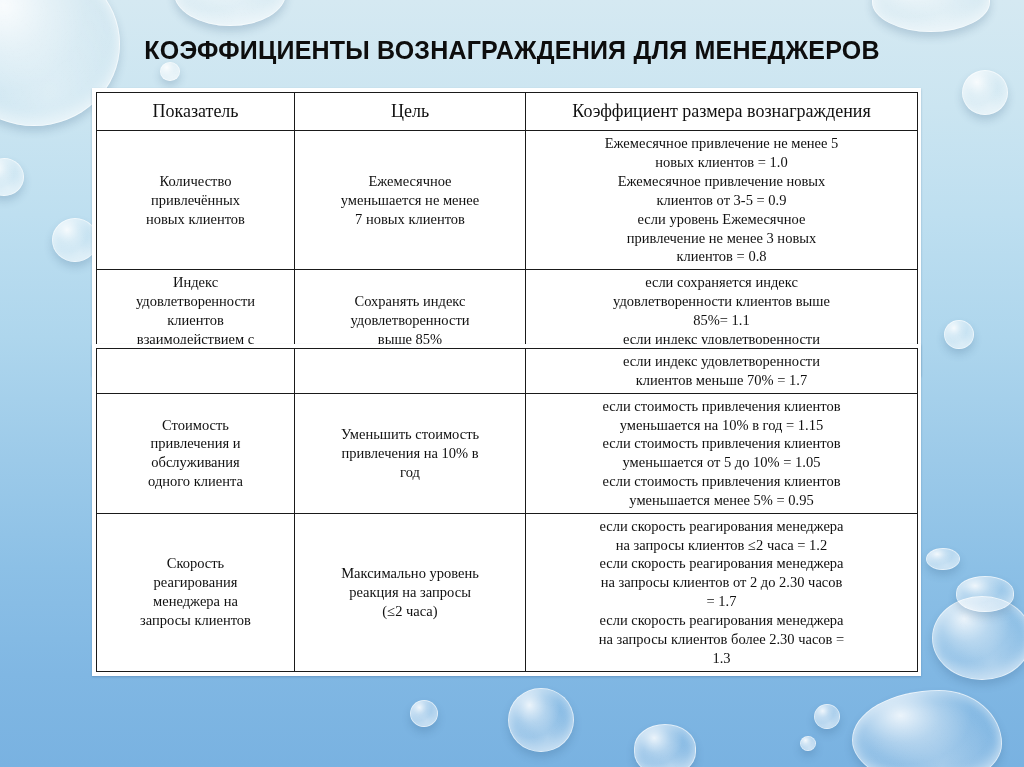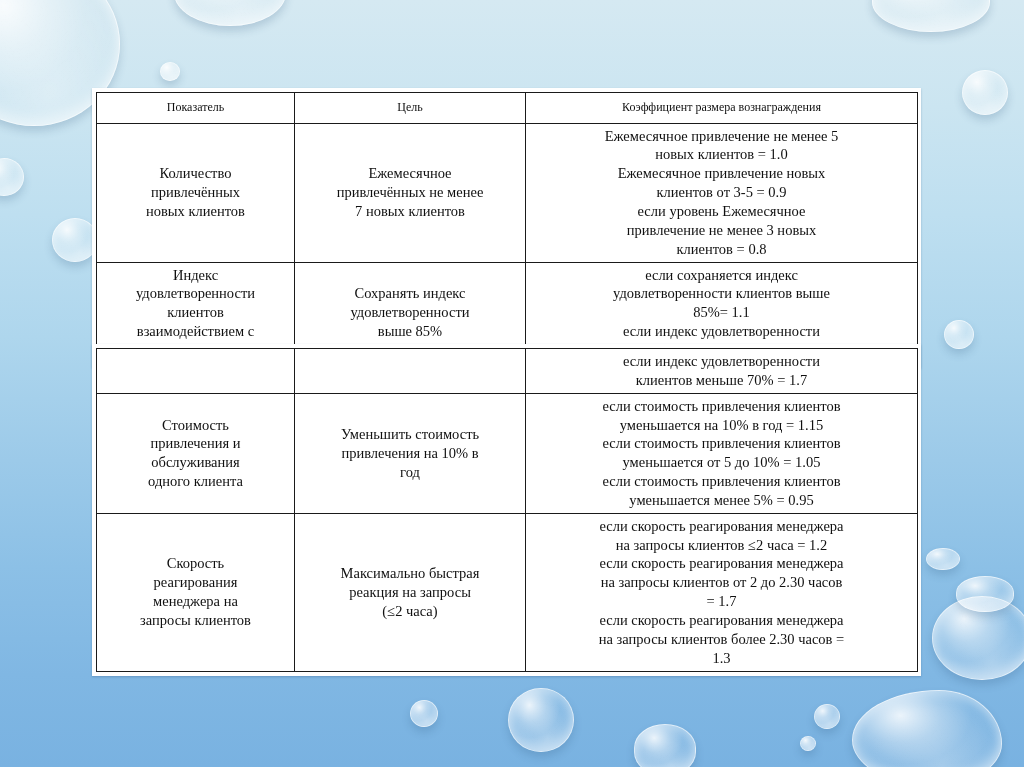--- a/index.html
+++ b/index.html
@@ -90,21 +90,21 @@
     text-align: center;
     vertical-align: middle;
     font-family: "Liberation Serif", "DejaVu Serif", serif;
     font-size: 14.5px;
     line-height: 1.30;
     color: #101010;
     padding: 3px 5px;
     font-weight: normal;
   }
   table.grid th {
-    font-size: 12px;
+    font-size: 18px;
     padding: 7px 9px;
   }
   .c1 { width: 198px; }
   .c2 { width: 231px; }
   .c3 { width: 392px; }
 
   .cell-lines span { display: block; }
 
   th.head-goal { vertical-align: top; padding-top: 5px; }
 </style>
@@ -128,40 +128,41 @@
   <div class="drop" style="left:410px; top:700px; width:28px; height:27px;"></div>
   <div class="drop" style="left:508px; top:688px; width:66px; height:64px;"></div>
   <div class="drop flat" style="left:634px; top:724px; width:62px; height:52px;"></div>
   <div class="drop" style="left:814px; top:704px; width:26px; height:25px;"></div>
   <div class="drop" style="left:800px; top:736px; width:16px; height:15px;"></div>
   <div class="drop blob" style="left:852px; top:690px; width:150px; height:96px;"></div>
   <div class="drop" style="left:932px; top:596px; width:100px; height:84px;"></div>
   <div class="drop flat" style="left:956px; top:576px; width:58px; height:36px;"></div>
   <div class="drop" style="left:822px; top:610px; width:22px; height:21px;"></div>
 
+  <div id="title">КОЭФФИЦИЕНТЫ ВОЗНАГРАЖДЕНИЯ ДЛЯ МЕНЕДЖЕРОВ</div>
 
   <div class="tbl-frame" id="table-1">
     <table class="grid">
       <thead>
         <tr>
           <th class="c1">Показатель</th>
           <th class="c2 head-goal">Цель</th>
           <th class="c3">Коэффициент размера вознаграждения</th>
         </tr>
       </thead>
       <tbody>
         <tr>
           <td class="c1 cell-lines">
               <span>Количество</span>
               <span>привлечённых</span>
               <span>новых клиентов</span>
             </td>
           <td class="c2 cell-lines">
               <span>Ежемесячное</span>
-              <span>привлечённых не менее</span>
+              <span>уменьшается не менее</span>
               <span>7 новых клиентов</span>
             </td>
           <td class="c3 cell-lines">
               <span>Ежемесячное привлечение не менее 5</span>
               <span>новых клиентов = 1.0</span>
               <span>Ежемесячное привлечение новых</span>
               <span>клиентов от 3-5 = 0.9</span>
               <span>если уровень Ежемесячное</span>
               <span>привлечение не менее 3 новых</span>
               <span>клиентов = 0.8</span>
@@ -225,21 +226,21 @@
             </td>
         </tr>
         <tr>
           <td class="c1 cell-lines">
               <span>Скорость</span>
               <span>реагирования</span>
               <span>менеджера на</span>
               <span>запросы клиентов</span>
             </td>
           <td class="c2 cell-lines">
-              <span>Максимально быстрая</span>
+              <span>Максимально уровень</span>
               <span>реакция на запросы</span>
               <span>(≤2 часа)</span>
             </td>
           <td class="c3 cell-lines">
               <span>если скорость реагирования менеджера</span>
               <span>на запросы клиентов ≤2 часа = 1.2</span>
               <span>если скорость реагирования менеджера</span>
               <span>на запросы клиентов от 2 до 2.30 часов</span>
               <span>= 1.7</span>
               <span>если скорость реагирования менеджера</span>

